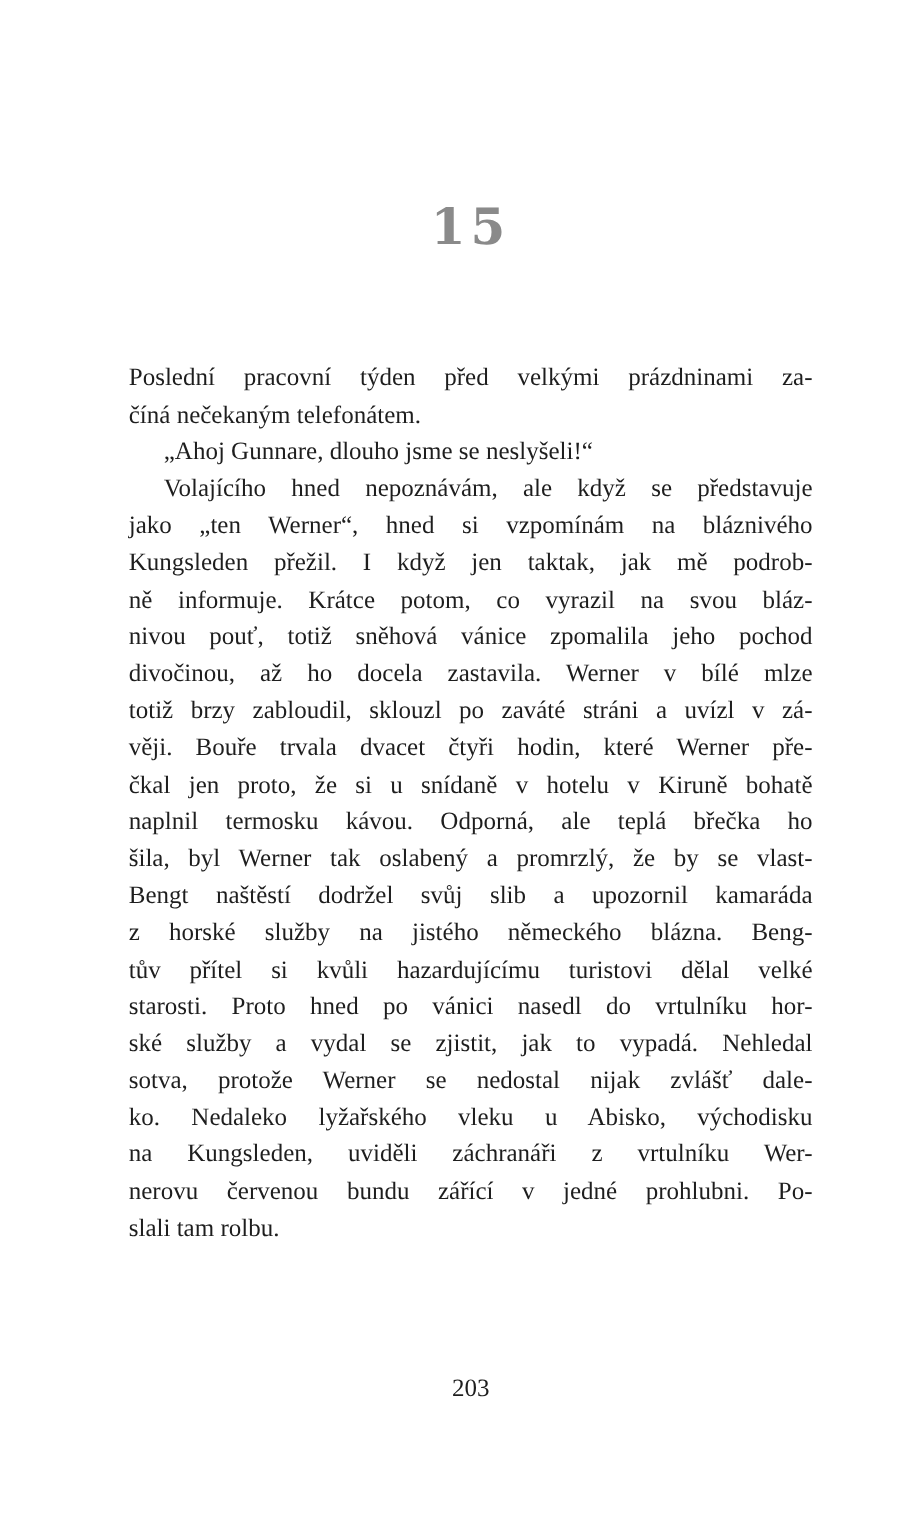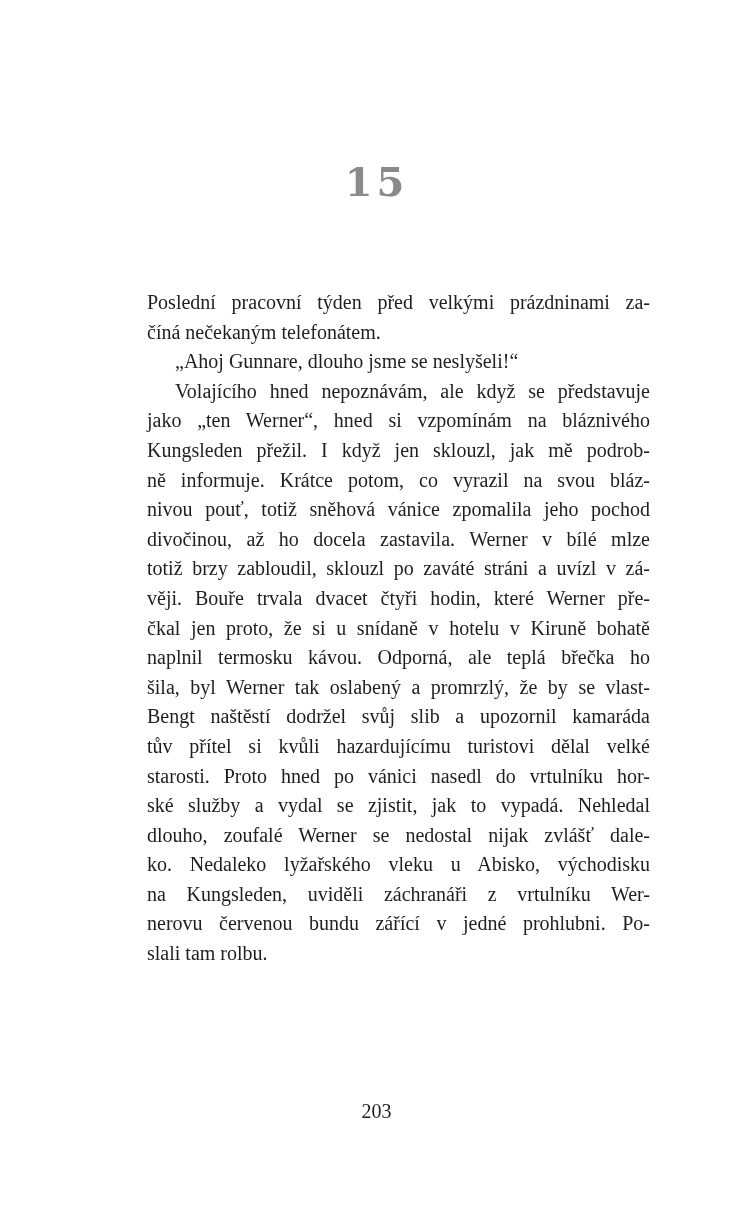--- a/index.html
+++ b/index.html
@@ -39,21 +39,20 @@
   }
   .paragraph {
     margin: 0;
     padding: 0;
   }
   .line {
     text-align: justify;
     text-align-last: justify;
     white-space: normal;
     height: 29.6px;
-    margin-left: 44px;
   }
   .line.last {
     text-align: right;
     text-align-last: left;
   }
   .line.indent {
     text-indent: 28px;
   }
   .page-number {
     position: absolute;
@@ -75,34 +74,35 @@
       <div class="paragraph">
         <div class="line">Poslední pracovní týden před velkými prázdninami za-</div>
         <div class="line last">číná nečekaným telefonátem.</div>
       </div>
       <div class="paragraph">
         <div class="line last indent">„Ahoj Gunnare, dlouho jsme se neslyšeli!“</div>
       </div>
       <div class="paragraph">
         <div class="line indent">Volajícího hned nepoznávám, ale když se představuje</div>
         <div class="line">jako „ten Werner“, hned si vzpomínám na bláznivého</div>
-        <div class="line">Kungsleden přežil. I když jen sklouzl, jak mě podrob-</div>
+        <div class="line">Kungsleden přežil. I když jen taktak, jak mě podrob-</div>
         <div class="line">ně informuje. Krátce potom, co vyrazil na svou bláz-</div>
         <div class="line">nivou pouť, totiž sněhová vánice zpomalila jeho pochod</div>
         <div class="line">divočinou, až ho docela zastavila. Werner v bílé mlze</div>
         <div class="line">totiž brzy zabloudil, sklouzl po zaváté stráni a uvízl v zá-</div>
         <div class="line">věji. Bouře trvala dvacet čtyři hodin, které Werner pře-</div>
         <div class="line">čkal jen proto, že si u snídaně v hotelu v Kiruně bohatě</div>
         <div class="line">naplnil termosku kávou. Odporná, ale teplá břečka ho</div>
         <div class="line">šila, byl Werner tak oslabený a promrzlý, že by se vlast-</div>
         <div class="line">Bengt naštěstí dodržel svůj slib a upozornil kamaráda</div>
+        <div class="line">z horské služby na jistého německého blázna. Beng-</div>
         <div class="line">tův přítel si kvůli hazardujícímu turistovi dělal velké</div>
         <div class="line">starosti. Proto hned po vánici nasedl do vrtulníku hor-</div>
         <div class="line">ské služby a vydal se zjistit, jak to vypadá. Nehledal</div>
-        <div class="line">dlouho, zoufalé Werner se nedostal nijak zvlášť dale-</div>
+        <div class="line">sotva, protože Werner se nedostal nijak zvlášť dale-</div>
         <div class="line">ko. Nedaleko lyžařského vleku u Abisko, východisku</div>
         <div class="line">na Kungsleden, uviděli záchranáři z vrtulníku Wer-</div>
         <div class="line">nerovu červenou bundu zářící v jedné prohlubni. Po-</div>
         <div class="line last">slali tam rolbu.</div>
       </div>
     </div>
 
   <div class="page-number">203</div>
 </div>
 

